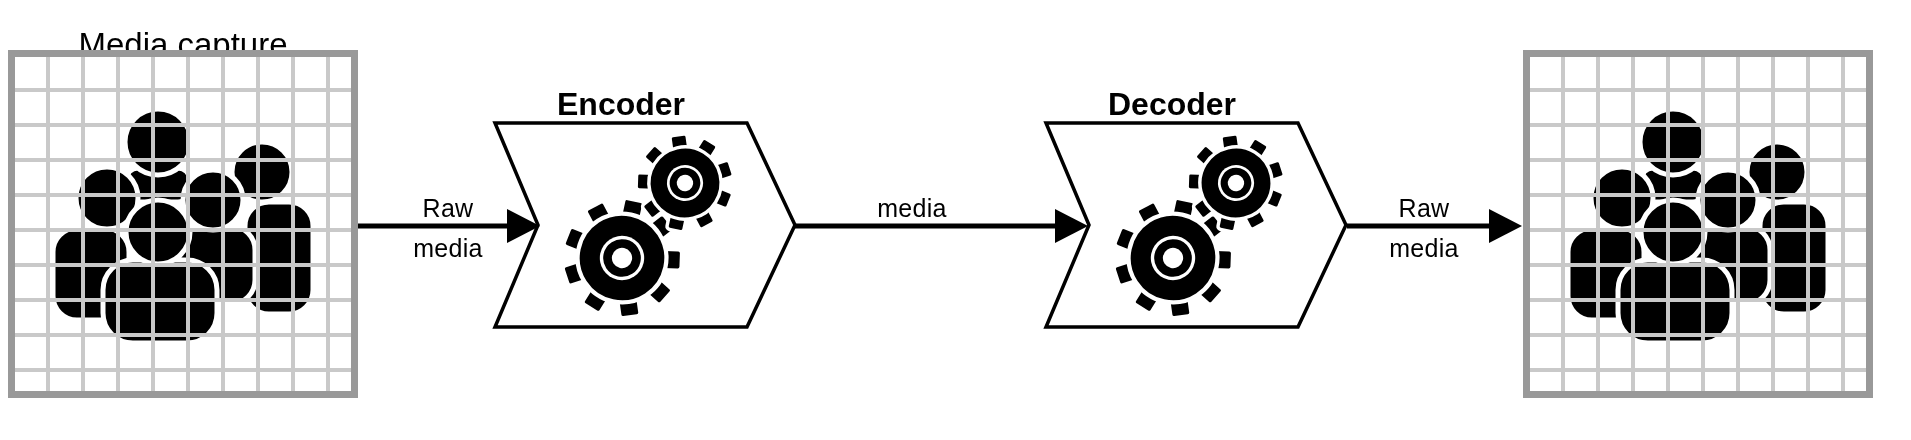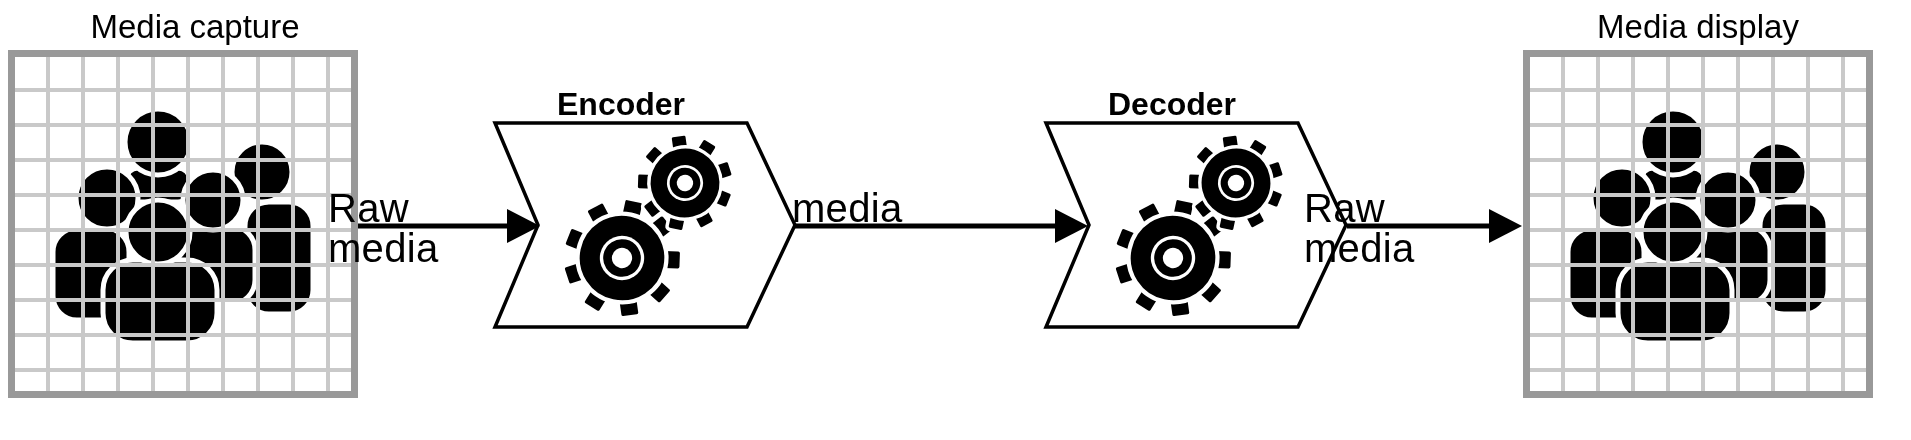--- a/index.html
+++ b/index.html
@@ -19,31 +19,31 @@
     position:absolute;inset:0;
     background-image:
       repeating-linear-gradient(to right, transparent 0 31px, #c9c9c9 31px 35px),
       repeating-linear-gradient(to bottom, transparent 0 31px, #c9c9c9 31px 35px);
   }
   
   .node-title{
     position:absolute;top:7px;width:350px;text-align:center;
     font-size:33px;line-height:40px;white-space:nowrap;
   }
-  #capture-title{left:20px;}
+  #capture-title{left:8px;margin-top:18px;}
   #display-title{left:1523px;}
   .proc-title{
     position:absolute;top:84px;width:252px;text-align:center;
     font-size:32px;line-height:40px;font-weight:bold;white-space:nowrap;
   }
   #encoder-title{left:495px;}
   #decoder-title{left:1046px;}
   .flow-label{
-    position:absolute;top:188px;width:240px;
-    font-size:40px;line-height:40px;letter-spacing:0.3px;
+    position:absolute;top:188px;width:240px;text-align:center;
+    font-size:25px;line-height:40px;letter-spacing:0.3px;
   }
   #flow-label-1{left:328px;}
   #flow-label-2{left:792px;}
   #flow-label-3{left:1304px;}
   .overlay-svg{position:absolute;left:0;top:0;width:1911px;height:440px;}
   .defs-svg{position:absolute;width:0;height:0;}
 </style>
 </head>
 <body>
 
@@ -110,21 +110,20 @@
   </svg>
 
   <div class="node-title" id="capture-title">Media capture</div>
   <div class="media-box" id="capture-box">
     <svg class="crowd-svg" viewBox="0 0 258 233">
       <use href="#crowd-icon-def"></use>
     </svg>
     <div class="grid-layer"></div>
   </div>
 
-  <div class="node-title" id="display-title">Media display</div>
   <div class="media-box" id="display-box">
     <svg class="crowd-svg" viewBox="0 0 258 233">
       <use href="#crowd-icon-def"></use>
     </svg>
     <div class="grid-layer"></div>
   </div>
 
   <div class="proc-title" id="encoder-title">Encoder</div>
   <div class="proc-title" id="decoder-title">Decoder</div>
 

